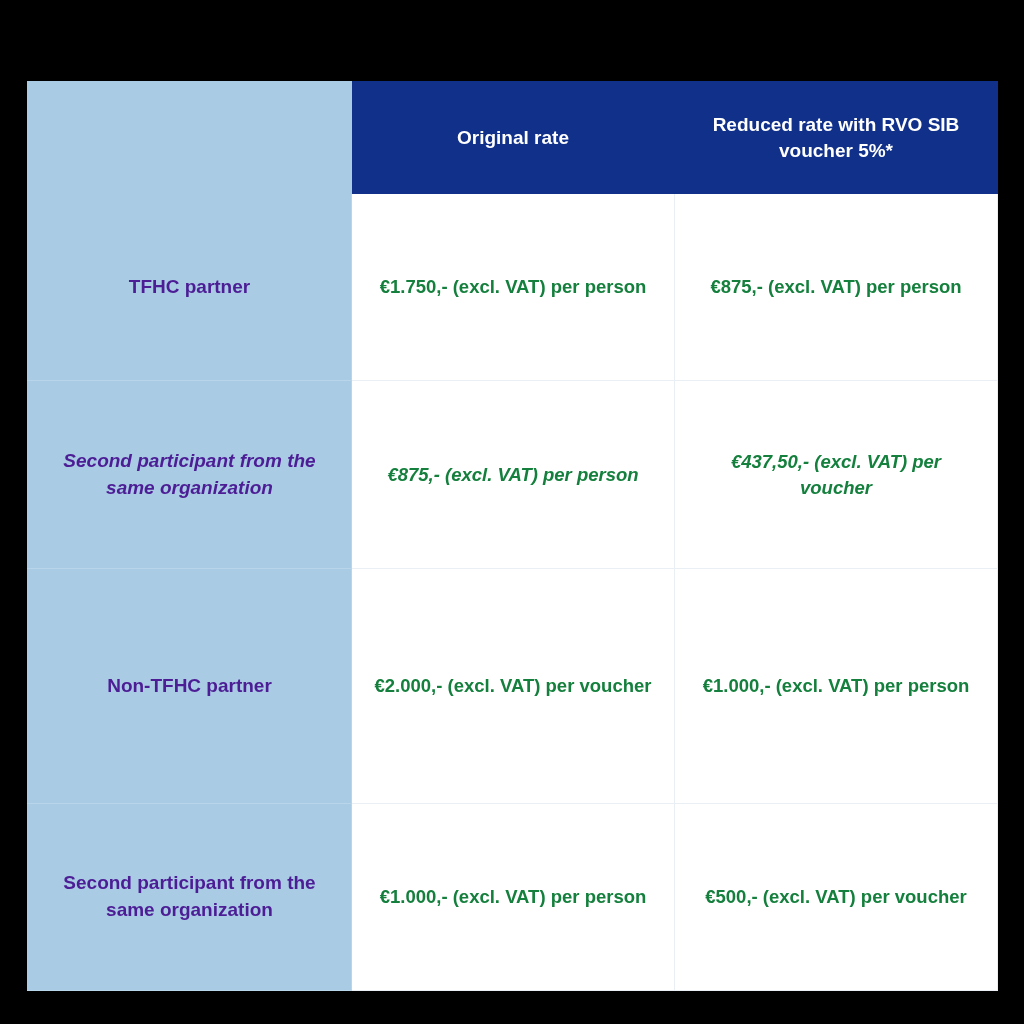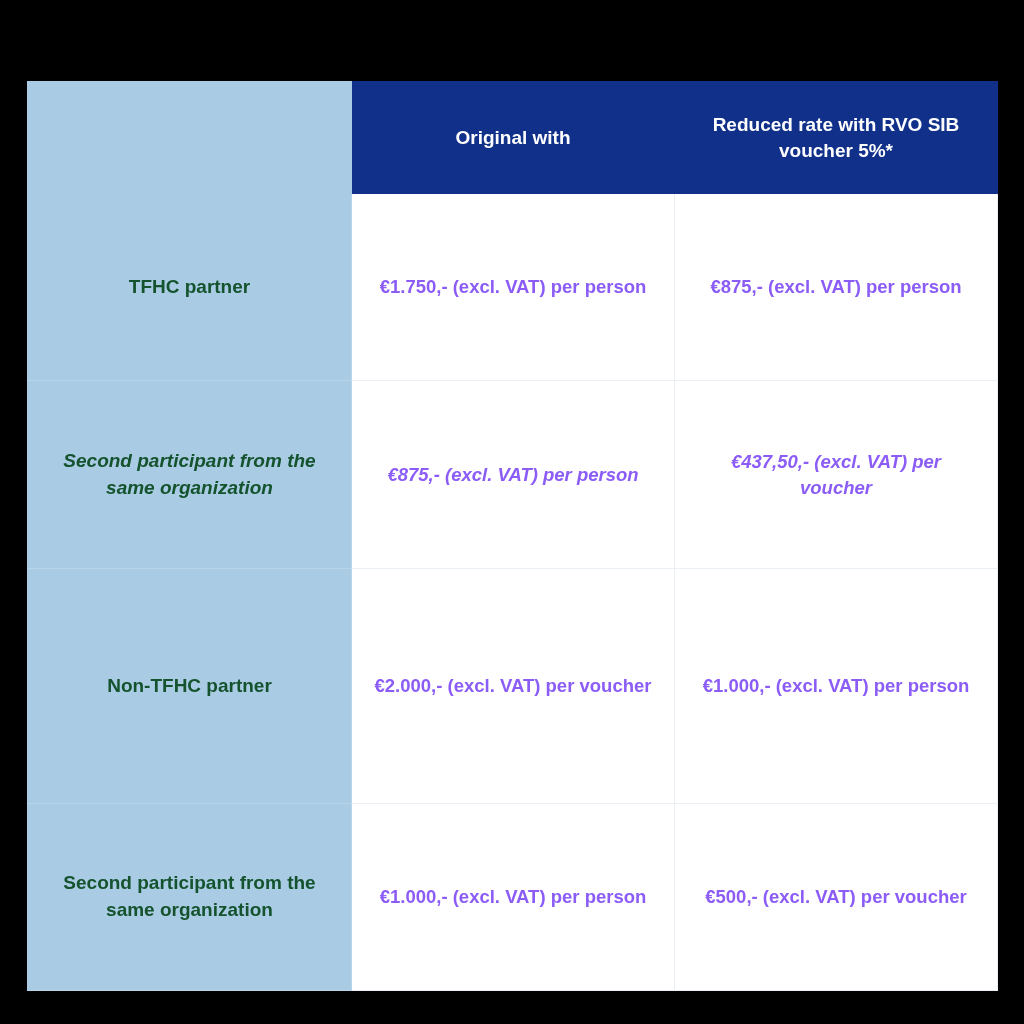--- a/index.html
+++ b/index.html
@@ -55,33 +55,33 @@
     font-size: 19px;
     font-weight: bold;
     text-align: center;
     line-height: 1.35;
     border: 1px solid #10308a;
   }
 
   
   td.row-label {
     background: #a9cbe4;
-    color: #14532d;
+    color: #4c1d95;
     font-size: 19px;
     font-weight: bold;
     text-align: center;
     line-height: 1.4;
     border-top: 1px solid #b9d5e9;
     border-bottom: 1px solid #b9d5e9;
     border-left: 1px solid #a9cbe4;
     border-right: 1px solid #b9d5e9;
   }
   td.value-cell {
     background: #ffffff;
-    color: #8b5cf6;
+    color: #15803d;
     font-size: 18.5px;
     font-weight: bold;
     text-align: center;
     line-height: 1.4;
     border: 1px solid #eaeff5;
   }
   .italic { font-style: italic; }
 
   tr.r1 { height: 187px; }
   tr.r2 { height: 188px; }
@@ -99,21 +99,21 @@
   <div class="table-wrap">
     <table class="rate-table">
       <colgroup>
         <col class="c1">
           <col class="c2">
           <col class="c3">
       </colgroup>
       <thead>
         <tr class="head-row">
           <th class="corner"></th>
-          <th class="head-cell">Original with</th>
+          <th class="head-cell">Original rate</th>
           <th class="head-cell">Reduced rate with RVO SIB voucher 5%*</th>
         </tr>
       </thead>
       <tbody>
         <tr class="r1">
           <td class="row-label">TFHC partner</td>
           <td class="value-cell">€1.750,- (excl. VAT) per person</td>
           <td class="value-cell">€875,- (excl. VAT) per person</td>
         </tr>
         <tr class="r2">

